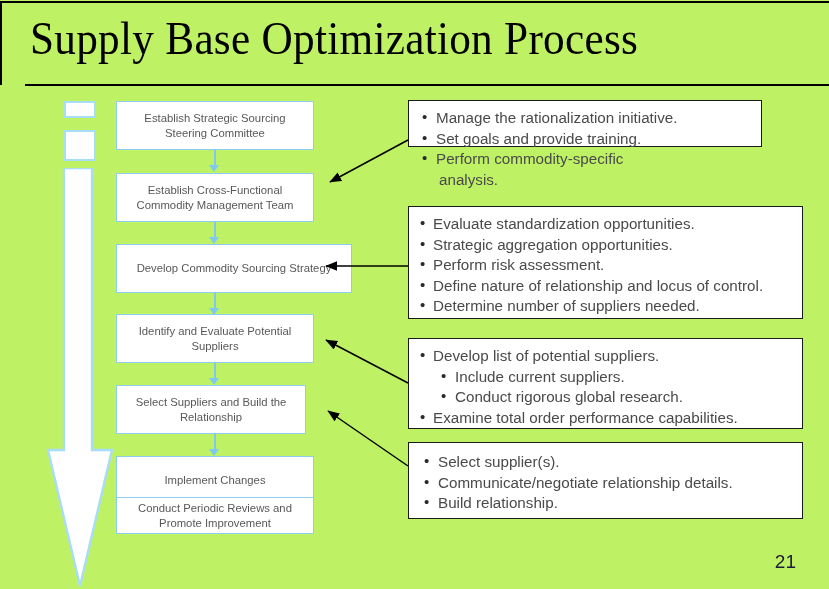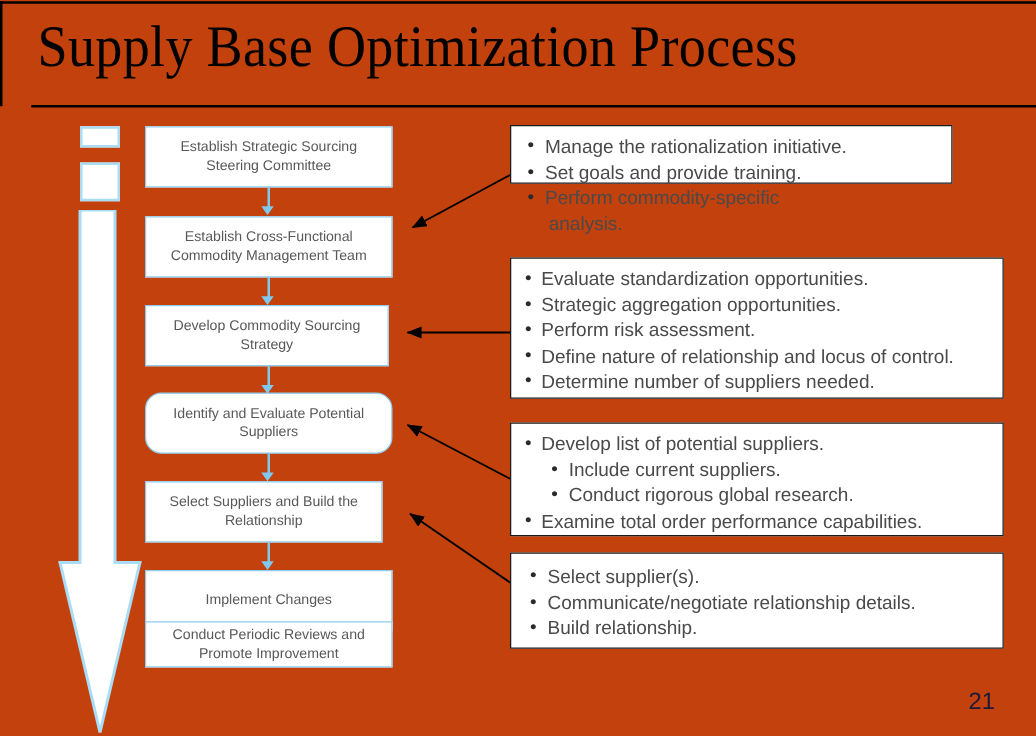--- a/index.html
+++ b/index.html
@@ -4,21 +4,21 @@
 <style>
   html, body {
     margin: 0;
     padding: 0;
     background: #ffffff;
   }
   #slide {
     position: relative;
     width: 829px;
     height: 589px;
-    background: #c2410c;
+    background: #bef264;
     overflow: hidden;
     font-family: "Liberation Sans", sans-serif;
   }
   
   .top-rule {
     position: absolute;
     left: 0; top: 1px;
     width: 829px; height: 2px;
     background: #000000;
   }
@@ -178,28 +178,28 @@
   <div class="conn" style="top:150px; height:17px;"></div>
   <div class="conn-head" style="top:165px;"></div>
 
   <div class="flow-box" style="left:116px; top:173px; width:198px; height:49px;">
     <span>Establish Cross-Functional Commodity Management Team</span>
   </div>
 
   <div class="conn" style="top:222px; height:17px;"></div>
   <div class="conn-head" style="top:237px;"></div>
 
-  <div class="flow-box" style="left:116px; top:244px; width:195px; height:49px;text-align:center;">
+  <div class="flow-box" style="left:116px; top:244px; width:236px; height:49px;text-align:center;">
     <span>Develop Commodity Sourcing Strategy</span>
   </div>
 
   <div class="conn" style="top:293px; height:17px;"></div>
   <div class="conn-head" style="top:308px;"></div>
 
-  <div class="flow-box" style="left:116px; top:314px; width:198px; height:49px;border-radius:13px;">
+  <div class="flow-box" style="left:116px; top:314px; width:198px; height:49px;">
     <span>Identify and Evaluate Potential Suppliers</span>
   </div>
 
   <div class="conn" style="top:363px; height:17px;"></div>
   <div class="conn-head" style="top:378px;"></div>
 
   <div class="flow-box" style="left:116px; top:385px; width:190px; height:49px;">
     <span>Select Suppliers and Build the Relationship</span>
   </div>
 

